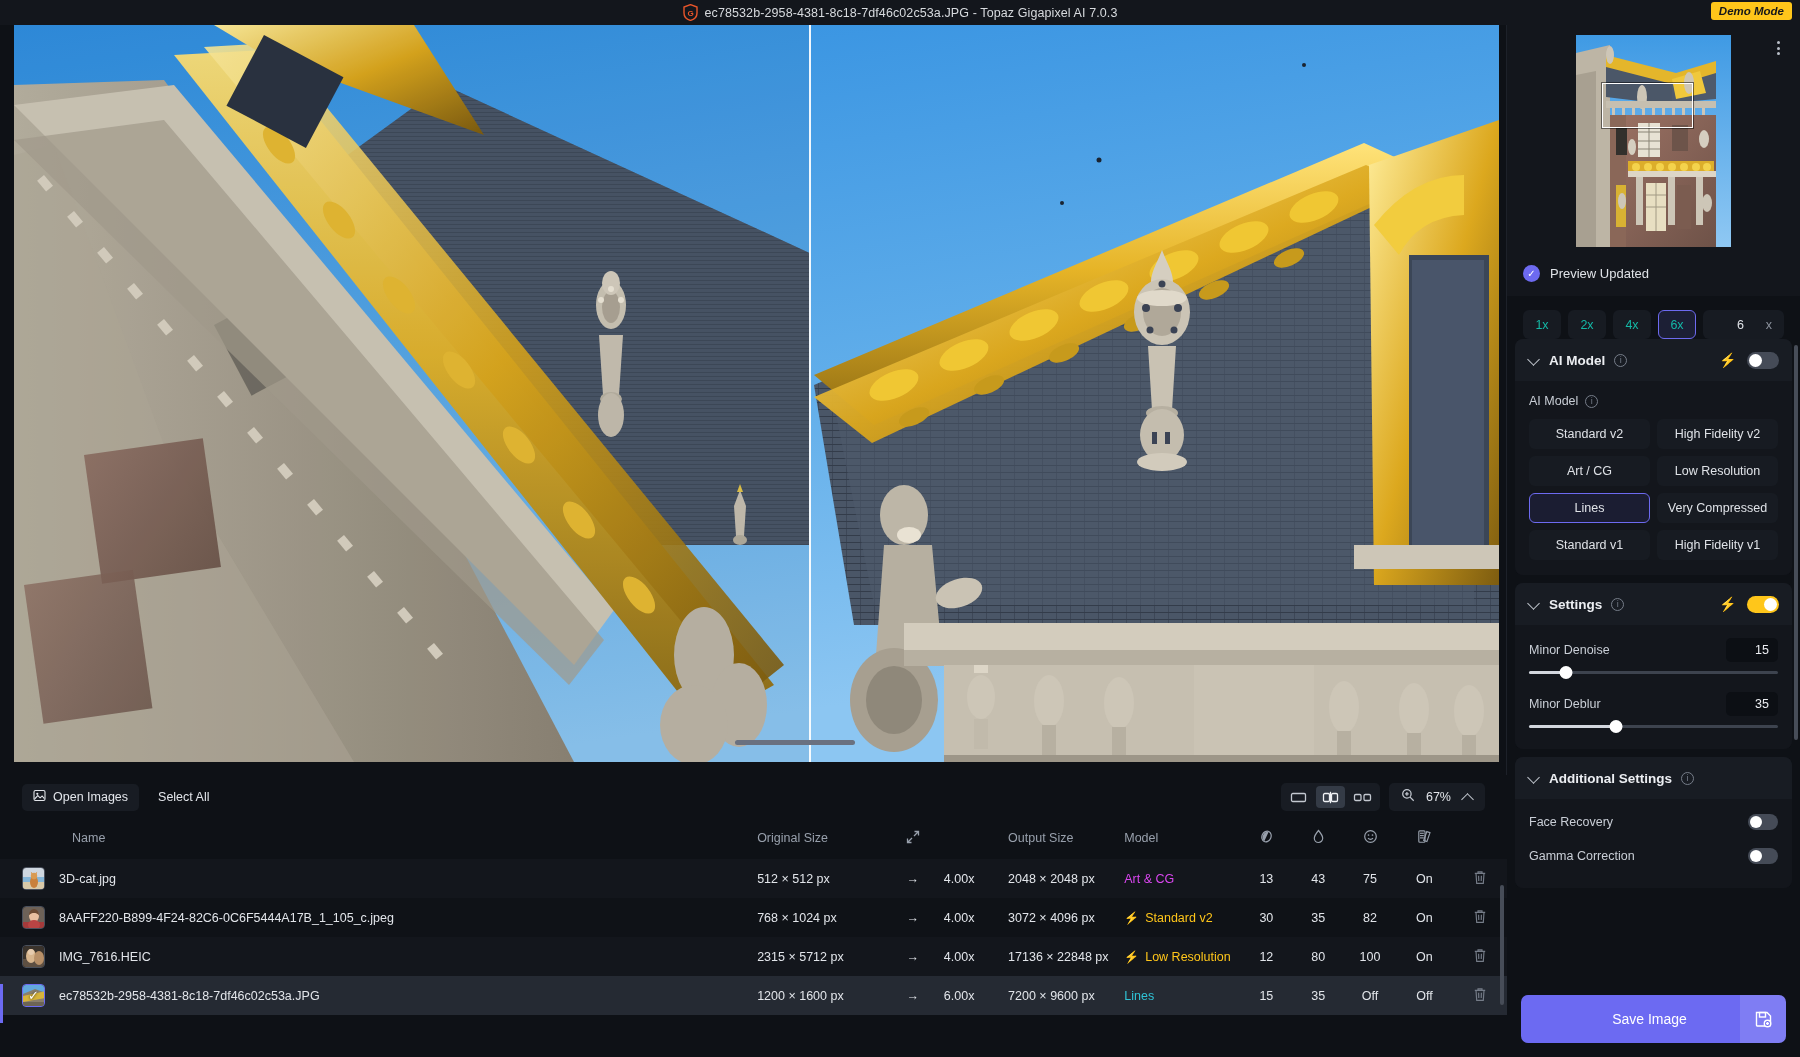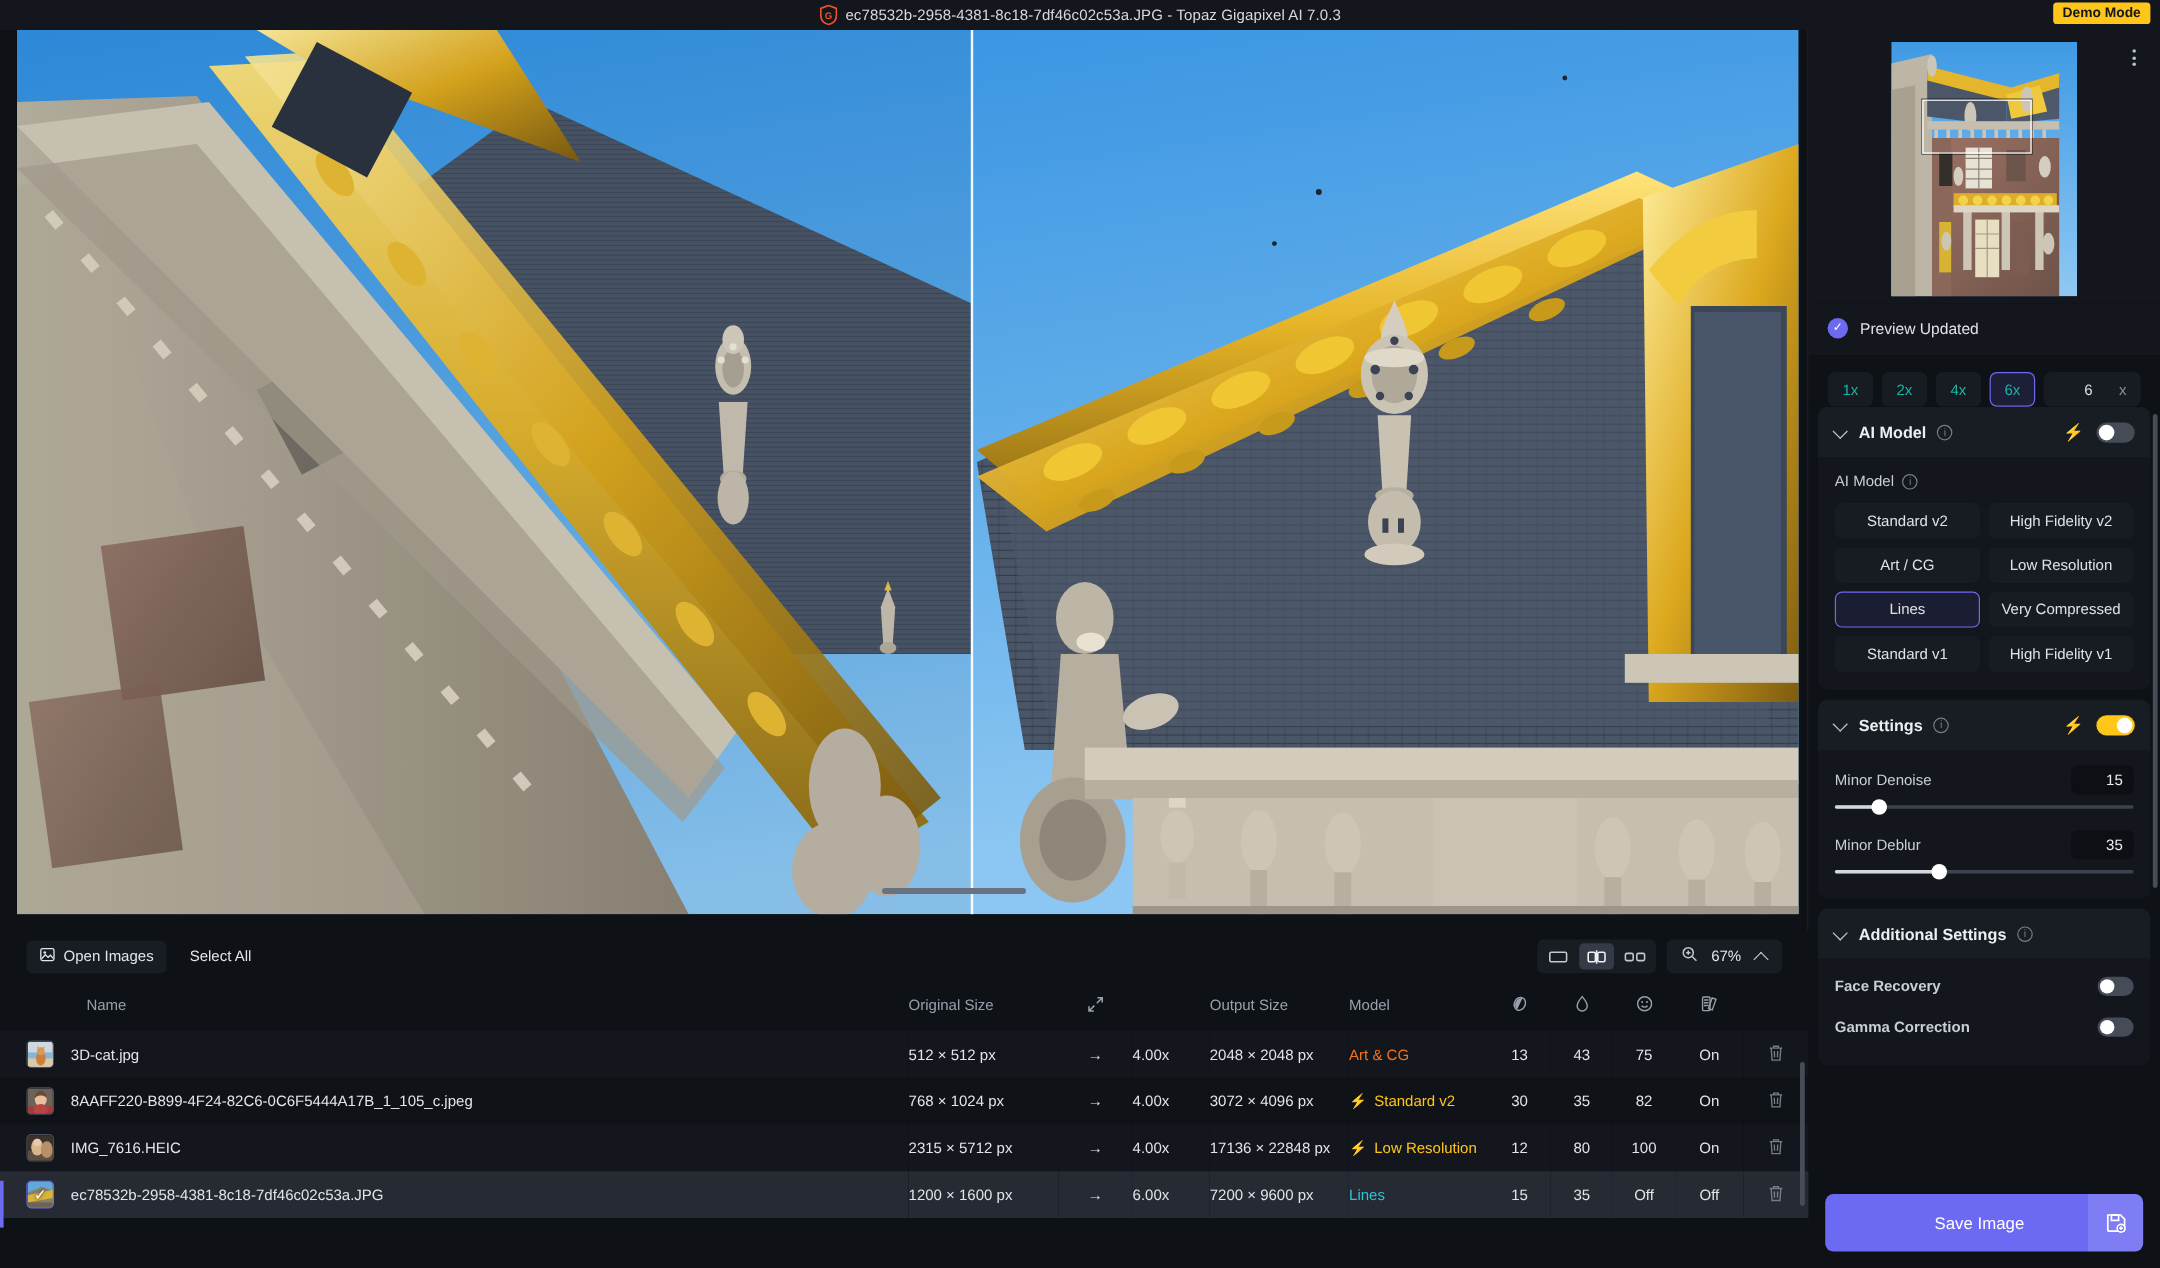--- a/index.html
+++ b/index.html
@@ -21,21 +21,21 @@
   .title-inner { display: flex; align-items: center; gap: 7px; }
   .g-logo {
     width: 15px; height: 17px; position: relative; display: inline-block;
   }
   .g-logo svg { display:block; }
   .title-text { font-size: 12.5px; color: #d7dade; letter-spacing: .1px; }
   .demo-badge {
     position: absolute; right: 8px; top: 2px;
     background: #ffc61a; color: #15171b;
     font-size: 11.5px; font-weight: bold;
-    padding: 3px 8px; border-radius: 3px;
+    padding: 3px 8px; border-radius: 3px; font-style: italic;
   }
 
   
   .preview-wrap {
     position: absolute; left: 14px; top: 25px;
     width: 1485px; height: 737px;
     background: #000; overflow: hidden;
   }
   .preview-img { position:absolute; inset:0; }
 
@@ -185,21 +185,20 @@
     position: absolute; left: 0; top: 0; height: 3px; border-radius: 2px;
     background: #d3d7de;
   }
   .track .knob {
     position: absolute; top: -5px; width: 13px; height: 13px;
     border-radius: 50%; background: #fff; transform: translateX(-50%);
   }
   .addl-row {
     display: flex; align-items: center; justify-content: space-between;
     padding: 9px 0;
-    font-weight: bold;
   }
   .addl-name { font-size: 12.5px; color: #c9ced6; }
 
   .save-wrap { padding: 10px 14px 14px 14px; background: #0e1116; }
   .save-btn {
     height: 48px; border-radius: 7px; background: #6c6af2;
     display: flex; align-items: center; position: relative; cursor: pointer;
     overflow: hidden;
   }
   .save-label {
@@ -271,21 +270,21 @@
     width: 23px; height: 23px; border-radius: 4px; flex: 0 0 auto;
     position: relative; overflow: hidden; border: 1px solid #4a505c;
   }
   .thumb-check {
     position: absolute; inset: 0; display: flex; align-items: center;
     justify-content: center; color: #fff; font-size: 13px;
     text-shadow: 0 0 3px rgba(0,0,0,.9);
   }
   .arrow-cell { text-align: center; color: #aeb4bd; font-size: 15px; }
   .c-num { text-align: center; }
-  .c-model-art { color: #f97316; }
+  .c-model-art { color: #d946ef; }
   .c-model-std { color: #ffc61a; }
   .c-model-low { color: #ffc61a; }
   .c-model-lines { color: #2fc3d6; }
   .c-yellow { color: #ffc61a; }
   .c-dim { color: #7d848f; }
   .trash { color: #757c88; font-size: 13px; text-align: center; cursor: pointer; }
   .model-cell-inner { display: flex; align-items: center; gap: 6px; }
   .list-scroll {
     position: absolute; right: 3px; top: 110px; width: 4px; height: 120px;
     background: #474d58; border-radius: 2px;

